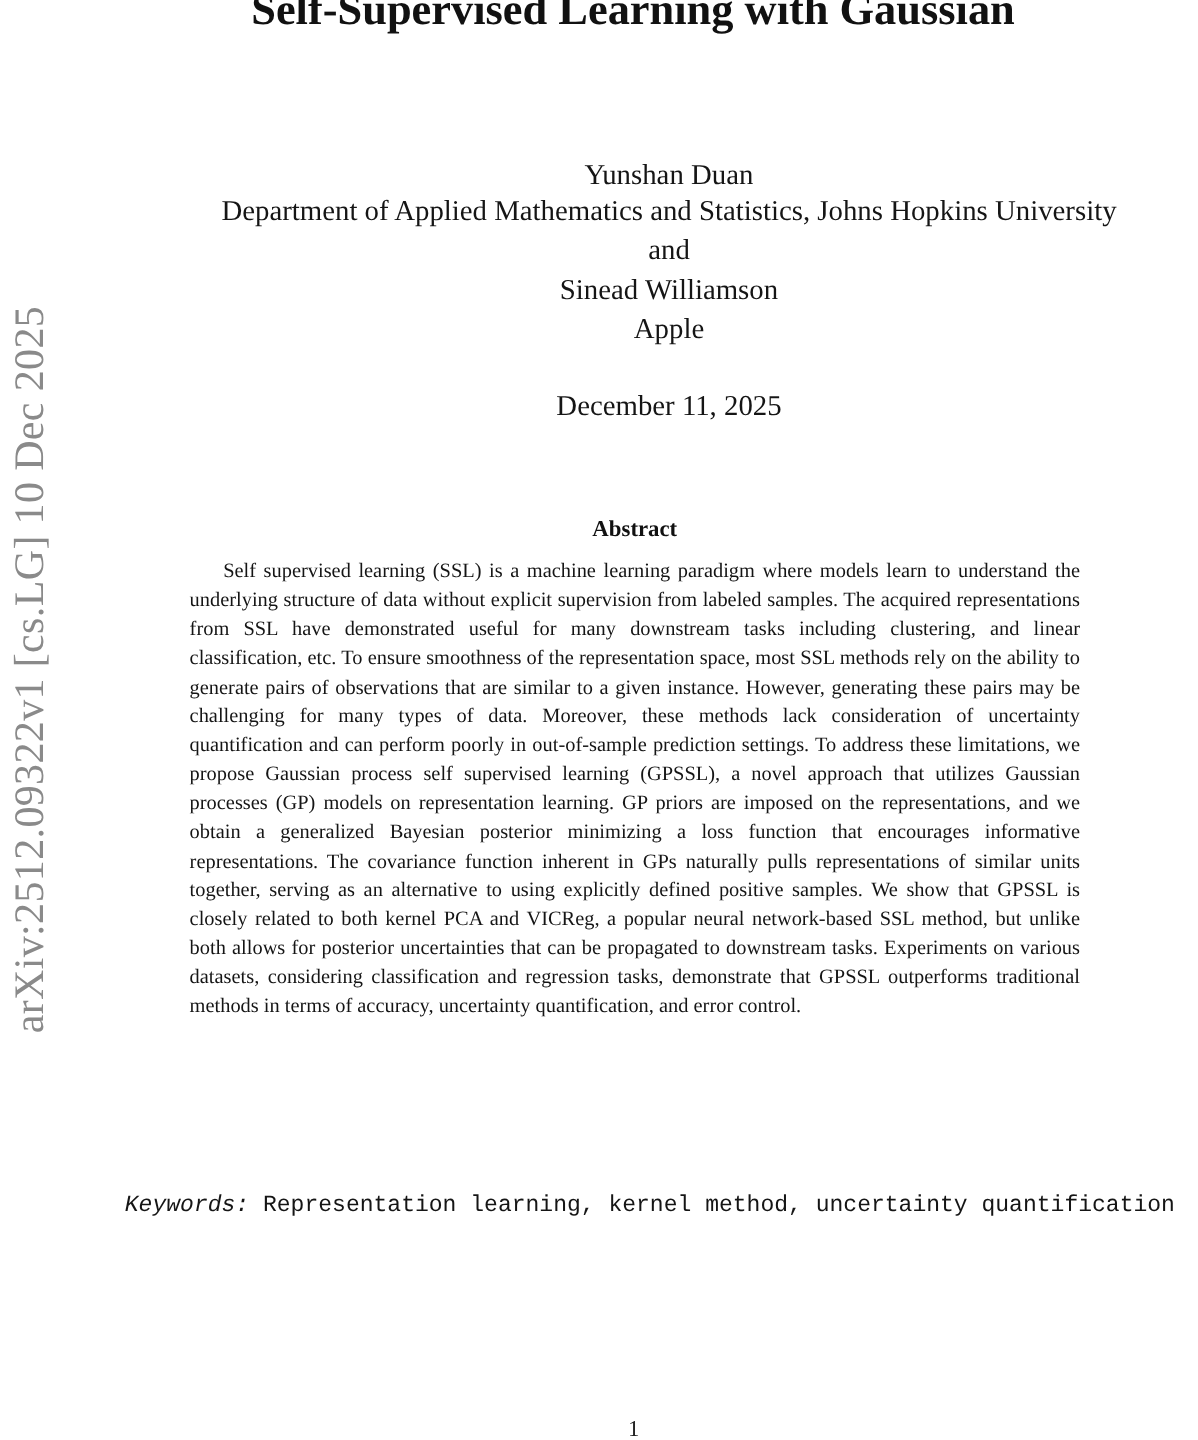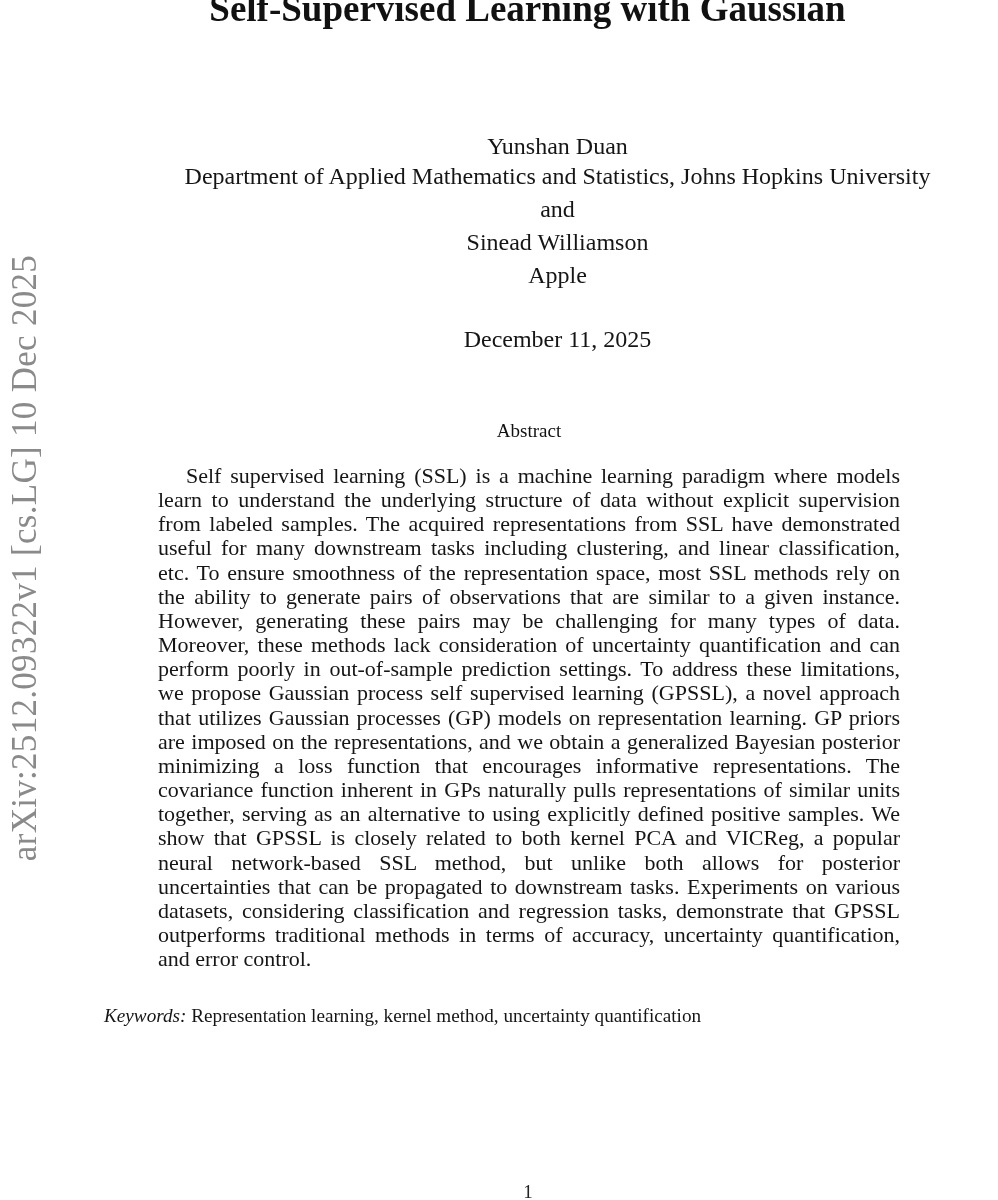--- a/index.html
+++ b/index.html
@@ -10,29 +10,29 @@
     transform:rotate(-90deg); transform-origin:center center;
     font-family:"Liberation Serif", serif; font-size:35px; color:#8a8a8a;
     text-align:center; line-height:40px; white-space:nowrap; letter-spacing:0.3px; }
 
   .title { position:absolute; left:100px; width:855px; top:-14px; text-align:center;
     font-family:"Liberation Serif", serif; font-weight:bold; font-size:37px; line-height:46px; color:#111; }
 
   .center-line { position:absolute; left:100px; width:915px; text-align:center;
     font-family:"Liberation Serif", serif; font-size:24px; line-height:28px; color:#151515; white-space:nowrap; }
 
-  .abstract-heading { position:absolute; left:158px; width:742px; top:419px; text-align:center;
-    font-family:"Liberation Serif", serif; font-weight:normal; font-size:19px; line-height:24px; }
+  .abstract-heading { position:absolute; left:158px; width:742px; top:430px; text-align:center;
+    font-family:"Liberation Serif", serif; font-weight:bold; font-size:19px; line-height:24px; }
 
   .abstract-body { position:absolute; left:158px; width:742px; top:464px;
-    font-family:"Liberation Serif", serif; font-size:22px; line-height:24.15px;
+    font-family:"Liberation Serif", serif; font-size:17px; line-height:24.15px;
     text-align:justify; text-indent:28px; color:#151515; hyphens:none; }
 
   .keywords { position:absolute; left:104px; top:992px; width:800px;
-    font-family:Liberation Serif, serif; font-size:19.2px; line-height:24px; color:#151515; white-space:nowrap;margin-top:12px; }
+    font-family:Liberation Mono, monospace; font-size:19.2px; line-height:24px; color:#151515; white-space:nowrap; }
   .keywords .kw-label { font-style:italic; }
 
   .page-number { position:absolute; left:0; width:1056px; top:1181px; text-align:center;
     font-family:"Liberation Serif", serif; font-size:19px; line-height:22px; color:#222; }
 </style>
 </head>
 <body>
 
 <div class="arxiv-stamp">arXiv:2512.09322v1  [cs.LG]  10 Dec 2025</div>
 

